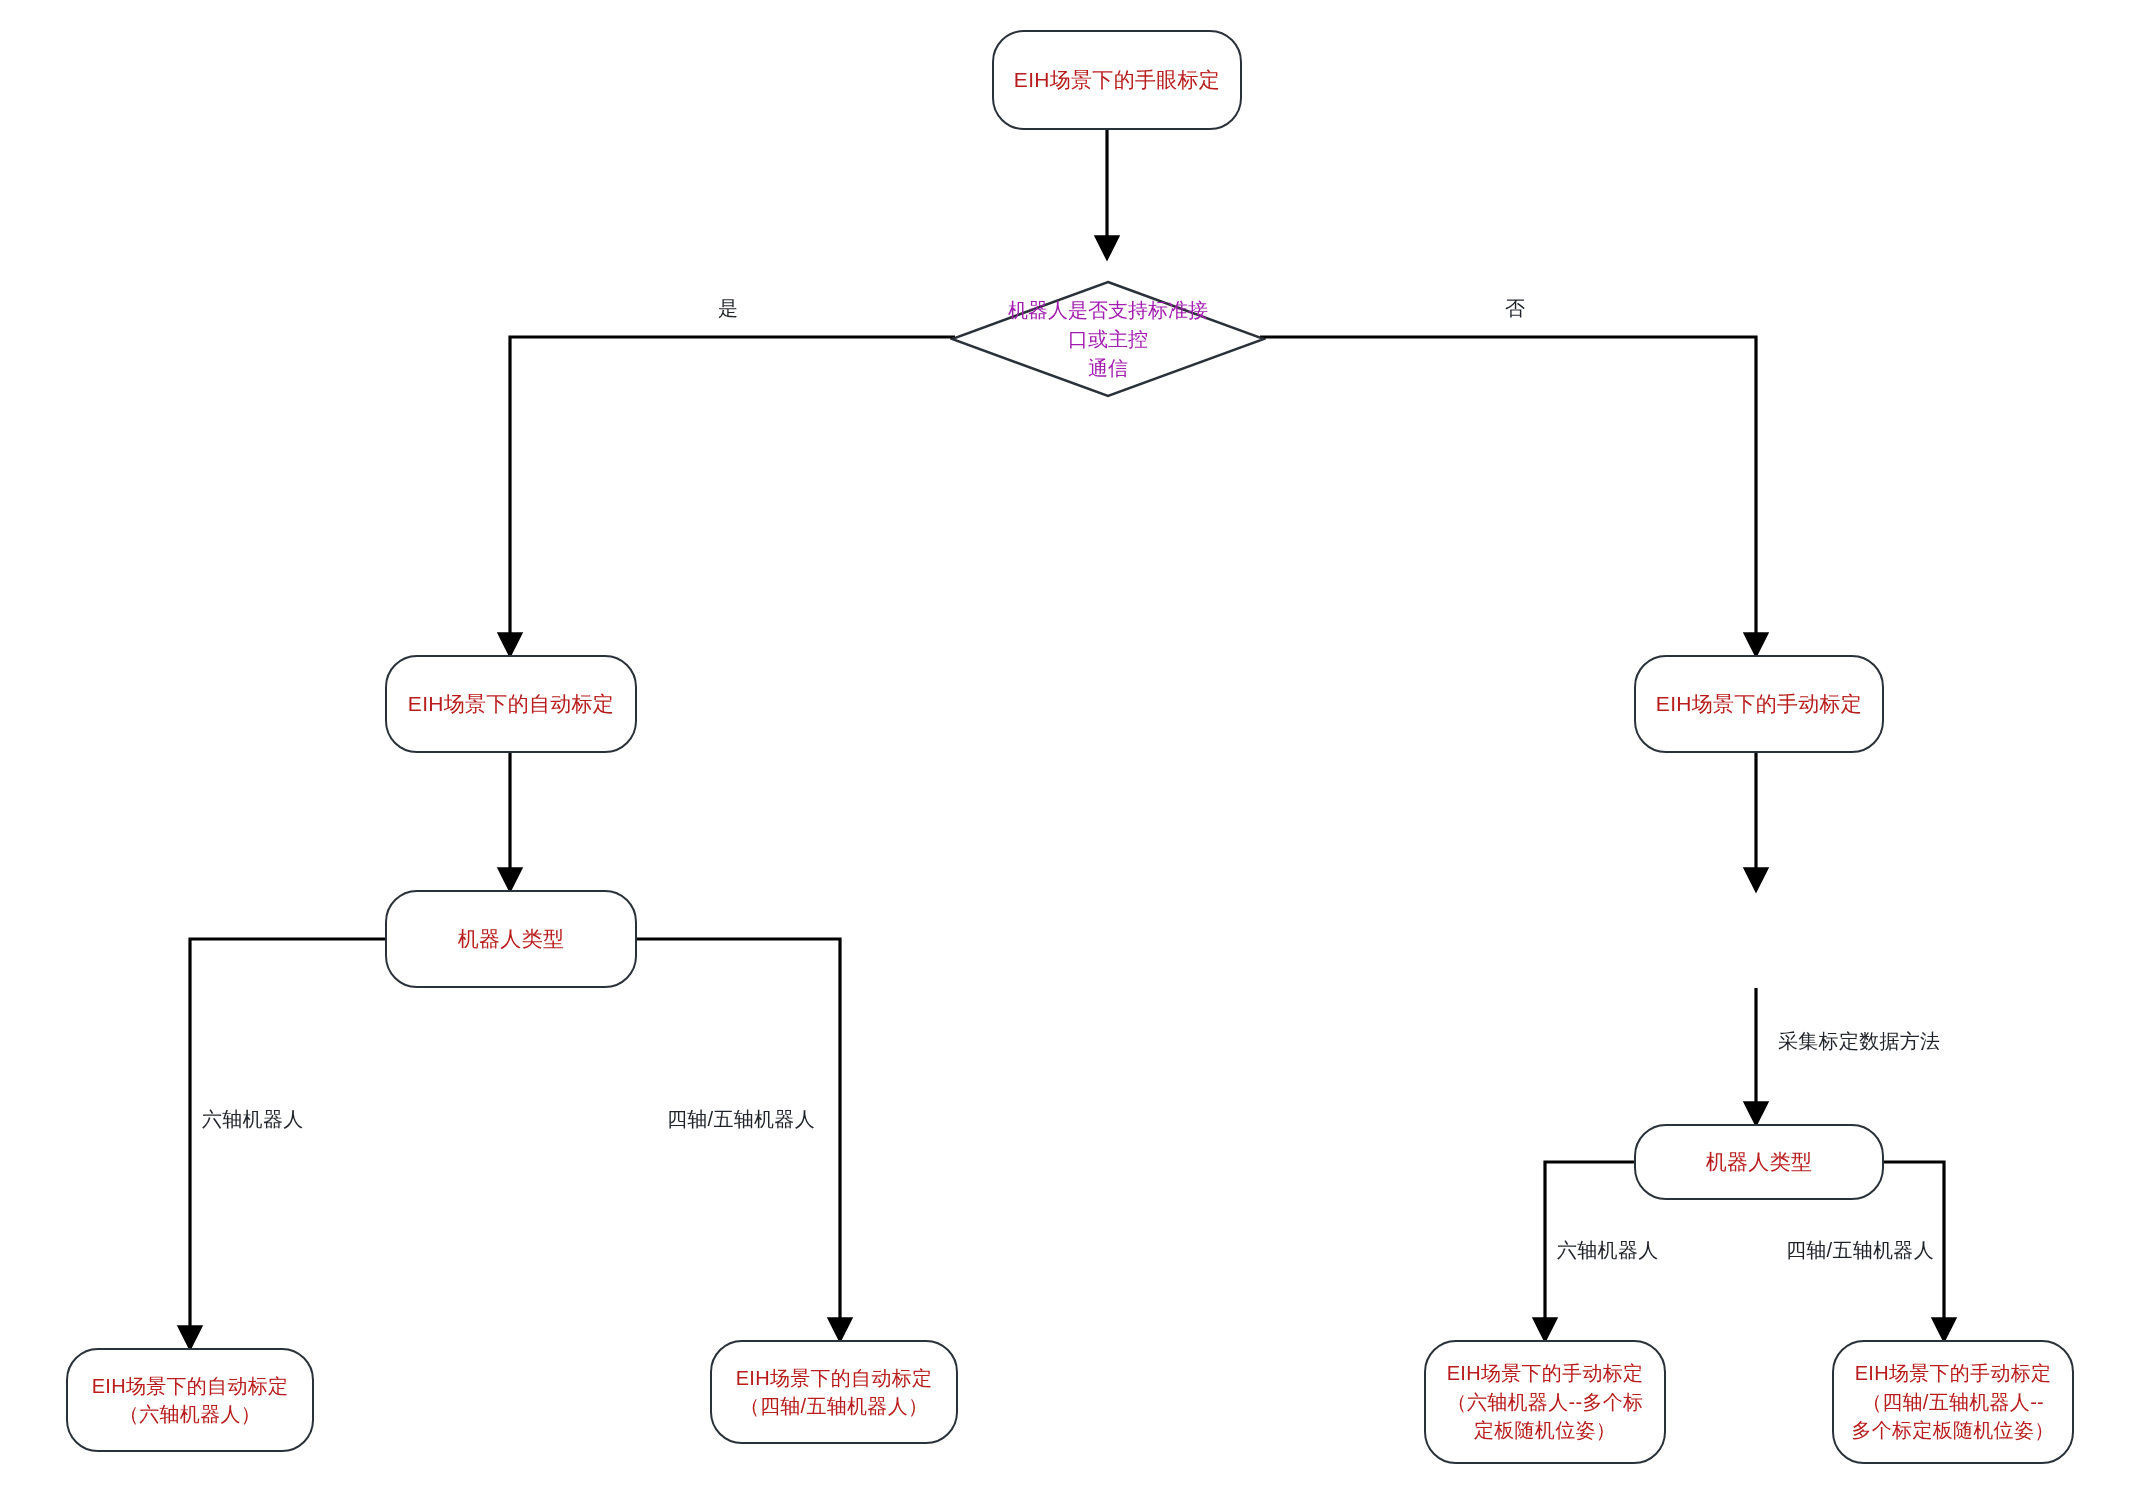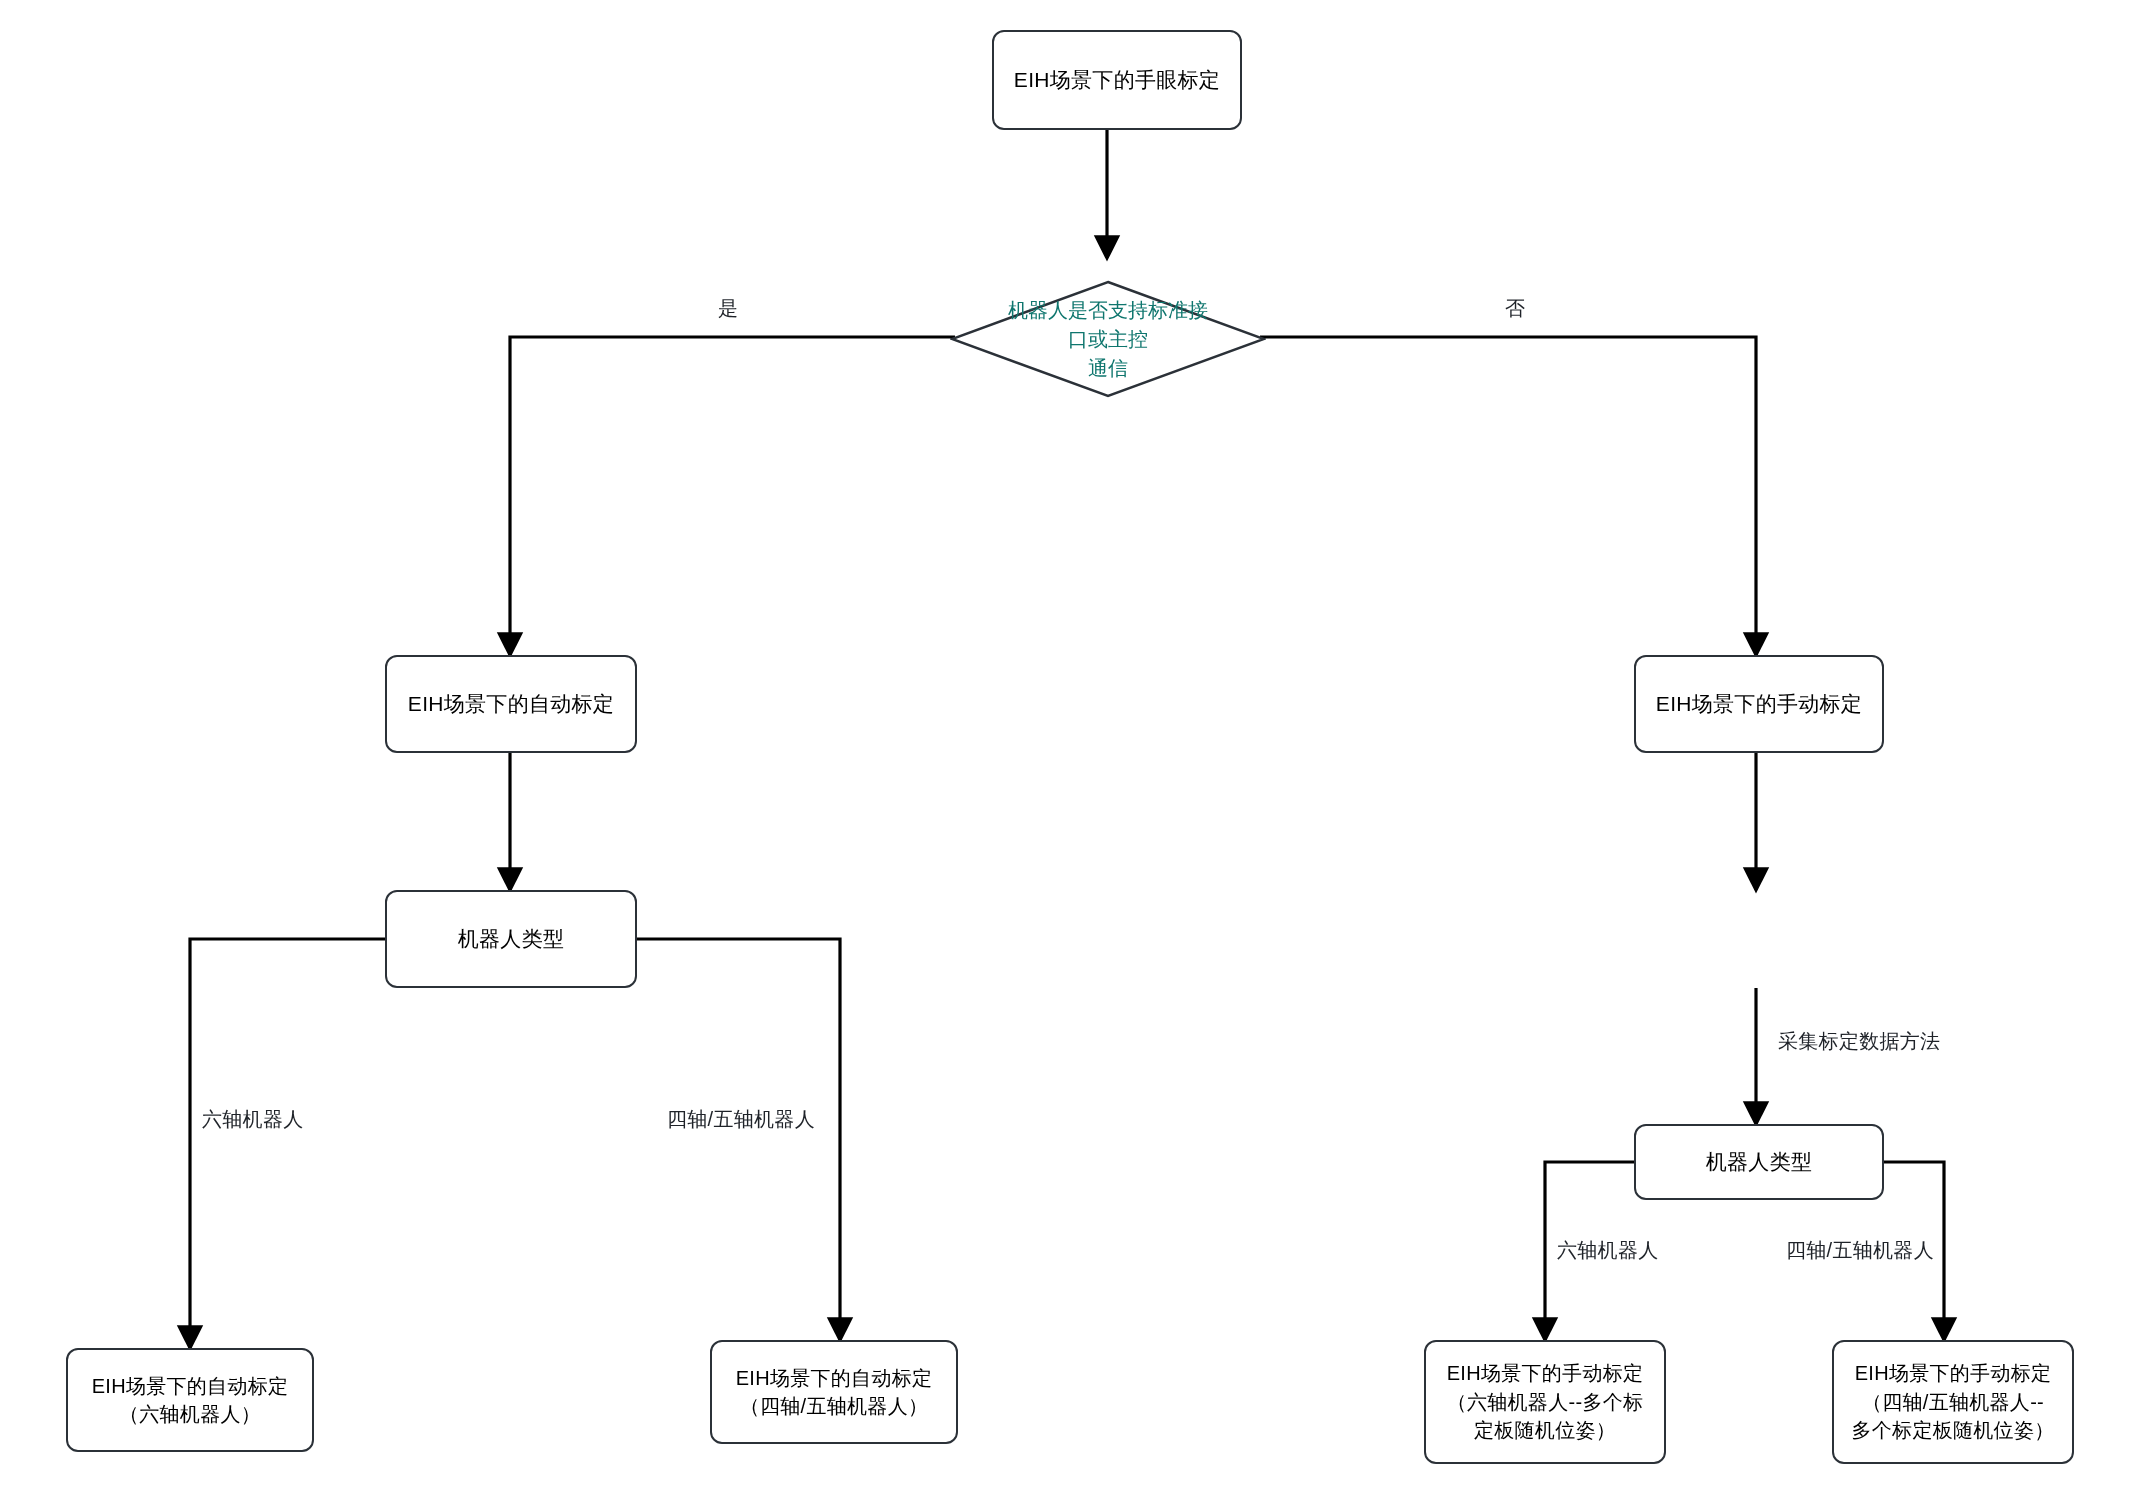--- a/index.html
+++ b/index.html
@@ -28,22 +28,22 @@
   }
   .node {
     position: absolute;
     box-sizing: border-box;
     display: flex;
     align-items: center;
     justify-content: center;
     text-align: center;
     background: #ffffff;
     border: 2px solid #2b3138;
-    border-radius: 12px;
-    color: #000000;
+    border-radius: 32px;
+    color: #b91c1c;
     font-size: 21px;
     line-height: 1.42;
     letter-spacing: 0.3px;
     padding: 6px 0;
     white-space: pre-line;
     z-index: 2;
   }
   .node.small-text {
     font-size: 20px;
   }
@@ -57,21 +57,21 @@
   }
   .diamond-label {
     position: absolute;
     inset: 0;
     display: flex;
     align-items: center;
     justify-content: center;
     text-align: center;
     font-size: 20px;
     line-height: 1.45;
-    color: #0f766e;
+    color: #a21caf;
     padding: 0 58px;
     box-sizing: border-box;
     white-space: pre-line;
   }
   .edge-label {
     position: absolute;
     font-size: 20px;
     color: #1f2329;
     letter-spacing: 0.3px;
     white-space: nowrap;

